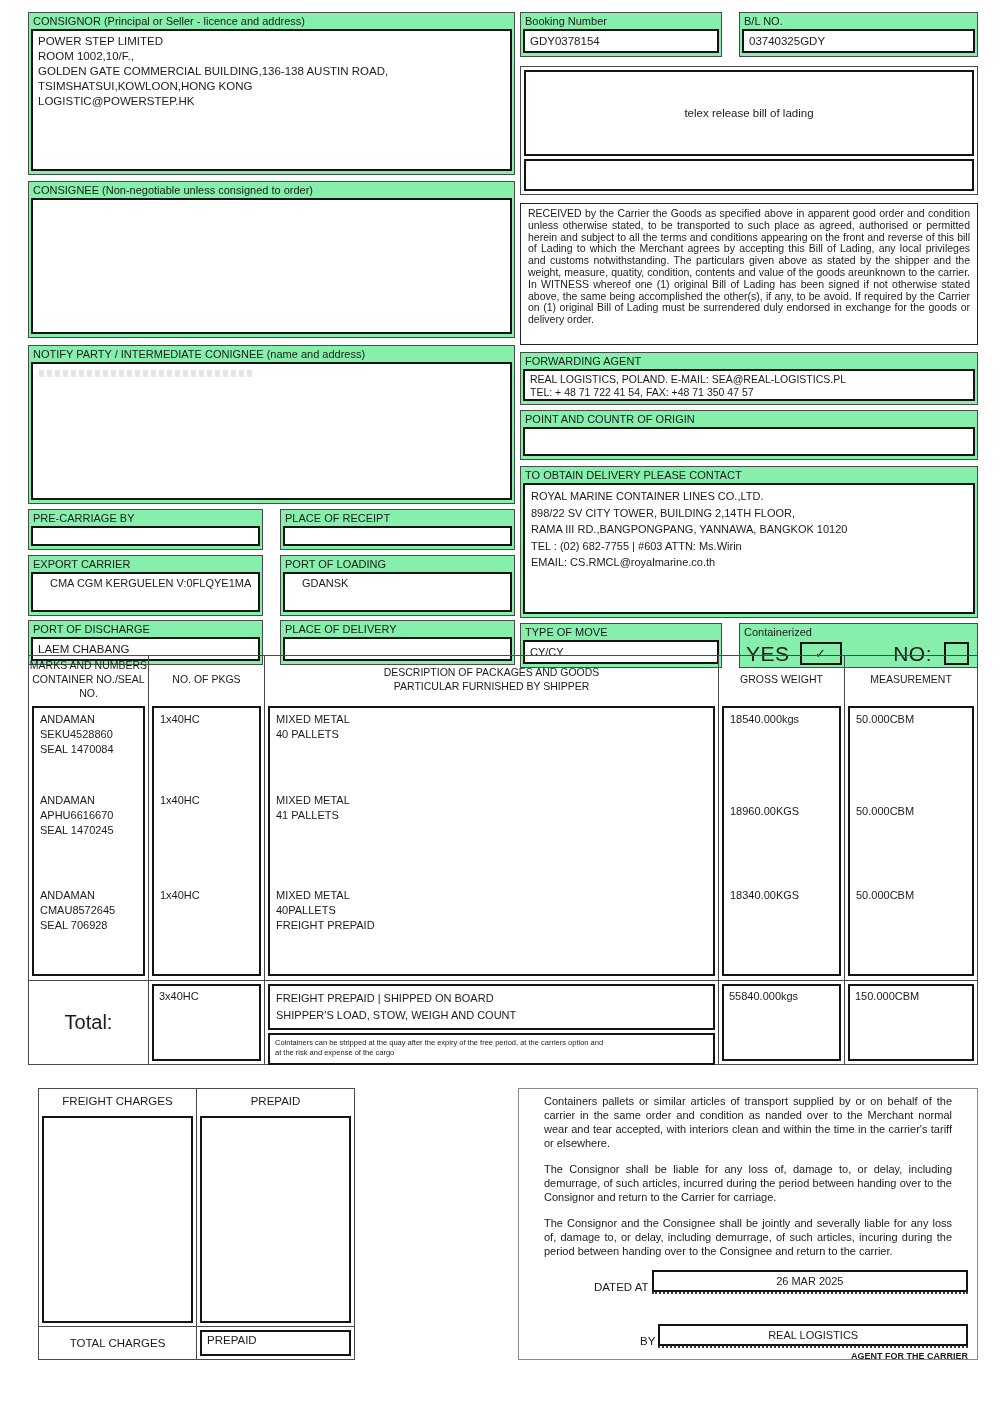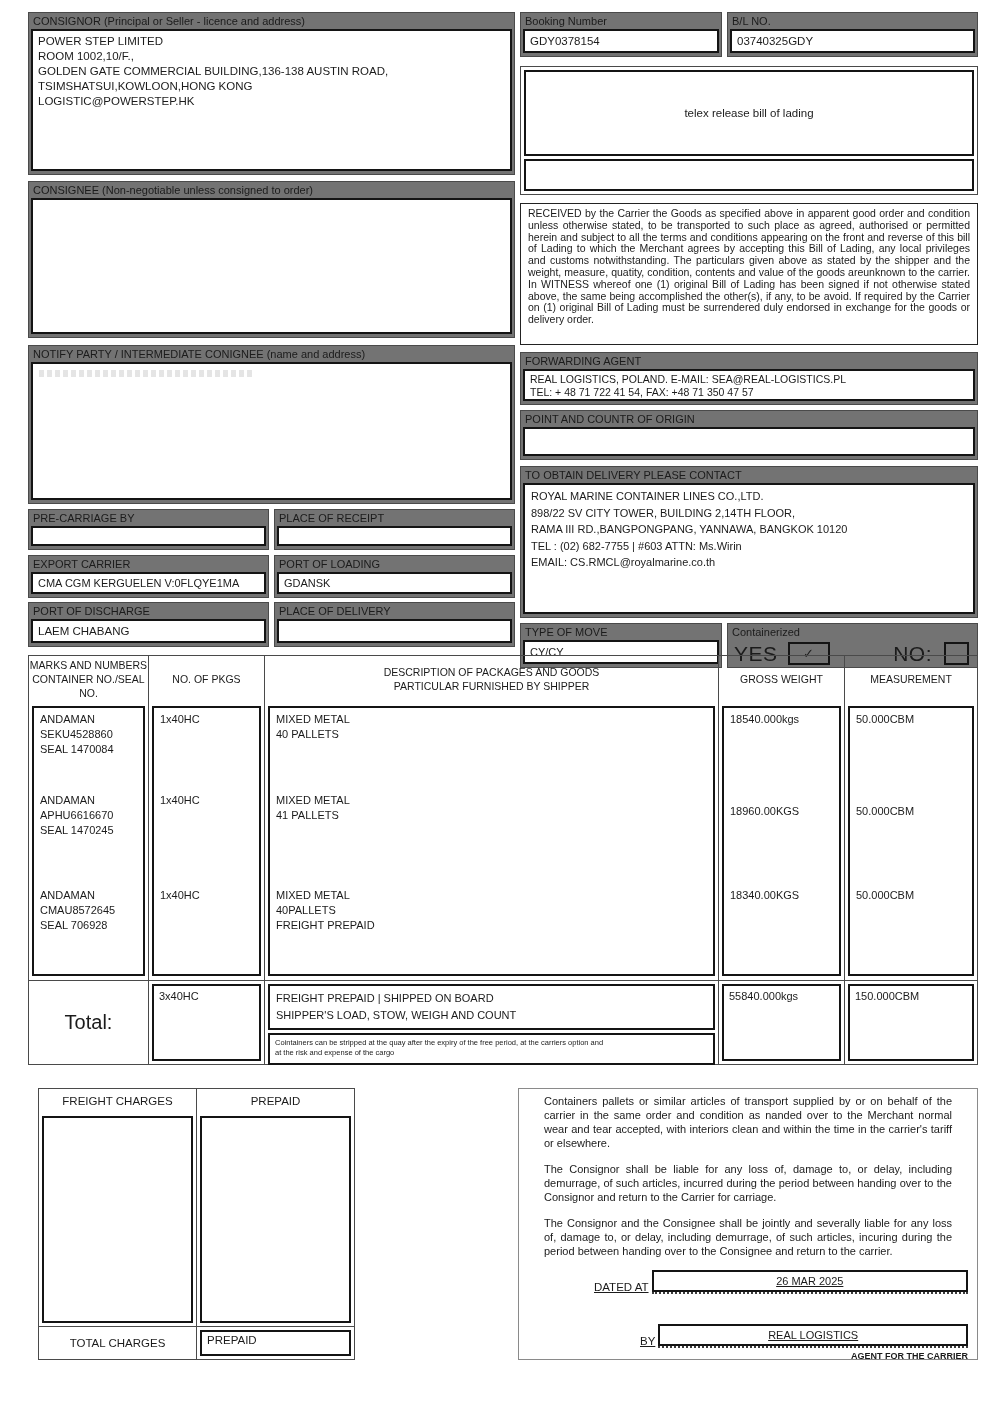--- a/index.html
+++ b/index.html
@@ -1,37 +1,37 @@
 <!DOCTYPE html>
 <html><head>
 <meta charset="utf-8">
 <style>
   html,body{margin:0;padding:0;}
   body{
     width:1000px;height:1414px;position:relative;background:#ffffff;
     font-family:"Liberation Sans","DejaVu Sans",sans-serif;color:#1b1b1b;
     -webkit-font-smoothing:antialiased;overflow:hidden;
   }
-  .sec{border:1px solid #4a4a4a;background:#737373;box-sizing:border-box;}
+  .sec{border:1px solid #4a4a4a;background:#86efac;box-sizing:border-box;}
   .sec-label{font-size:11px;line-height:13px;padding:2px 4px 1px;white-space:nowrap;overflow:hidden;}
   .vbox{border:2px solid #141414;margin:0 2px 3px;box-sizing:border-box;background:#fff;}
   .vtext{font-size:11.5px;line-height:15px;padding:3px 5px;}
   .col-left{position:absolute;left:28px;top:12px;width:487px;}
   .col-right{position:absolute;left:520px;top:12px;width:458px;}
-  .pair{display:flex;gap:5px;}
+  .pair{display:flex;gap:17px;}
   .pair .sec{flex:1;}
 
   
   .consignor-box{height:142px;}
   .consignee-box{height:136px;}
   .notify-box{height:138px;position:relative;}
   .faint{position:absolute;left:6px;top:6px;width:45%;height:7px;opacity:.55;
     background:repeating-linear-gradient(90deg,#cfcfcf 0 5px,transparent 5px 8px);}
   .smallfield{height:20px;}
-  .midfield{height:22px;}
+  .midfield{height:40px;padding-left:12px;}
   .bigfield{height:24px;}
 
   
   .telex-wrap{border:1px solid #4a4a4a;padding:3px;box-sizing:border-box;}
   .telex-main{border:2px solid #141414;height:82px;display:flex;align-items:center;justify-content:center;font-size:11.5px;}
   .telex-empty{border:2px solid #141414;height:28px;margin-top:3px;}
   .received{border:1.5px solid #222;height:142px;box-sizing:border-box;padding:4px 7px;
     font-size:10.5px;line-height:11.8px;text-align:justify;overflow:hidden;}
   .fa-box{height:32px;}
   .fa-box .ln{font-size:10.5px;line-height:13px;padding:2px 5px 0;}
@@ -79,21 +79,21 @@
   .ch-body .cell:first-child{border-right:1px solid #4a4a4a;}
   .ch-bigbox{border:2px solid #141414;margin:3px;height:calc(100% - 6px);box-sizing:border-box;}
   .ch-foot{display:flex;height:32px;border-top:1px solid #4a4a4a;}
   .ch-foot .cell{flex:1;box-sizing:border-box;}
   .ch-foot .cell:first-child{border-right:1px solid #4a4a4a;display:flex;align-items:center;justify-content:center;font-size:11.5px;}
   .ch-prepaid{border:2px solid #141414;margin:3px;height:calc(100% - 6px);box-sizing:border-box;font-size:11.5px;padding:2px 5px;}
 
   
   .terms{position:absolute;left:518px;top:1088px;width:460px;height:272px;border:1px solid #8a8a8a;box-sizing:border-box;padding:5px 9px;}
   .terms p{margin:0 16px 12px;font-size:11px;line-height:14px;text-align:justify;}
-  .sig-row{display:flex;align-items:flex-end;text-decoration:underline;}
+  .sig-row{display:flex;align-items:flex-end;}
   .sig-row.dated{margin:4px 0 0 66px;}
   .sig-row.by{margin:30px 0 0 112px;}
   .sig-label{font-size:11.5px;padding-right:3px;white-space:nowrap;line-height:13px;}
   .sig-line{flex:1;border-bottom:2px dotted #3a3a3a;}
   .sig-box{border:2px solid #141414;height:22px;display:flex;align-items:center;justify-content:center;font-size:11px;box-sizing:border-box;}
   .agent{font-size:9px;font-weight:bold;text-align:right;margin-top:3px;}
   .mb6{margin-bottom:6px;}.mb7{margin-bottom:7px;}.mb5{margin-bottom:5px;}
   .mb4{margin-bottom:4px;}.mb8{margin-bottom:8px;}.mb9{margin-bottom:9px;}
 </style>
 </head>

